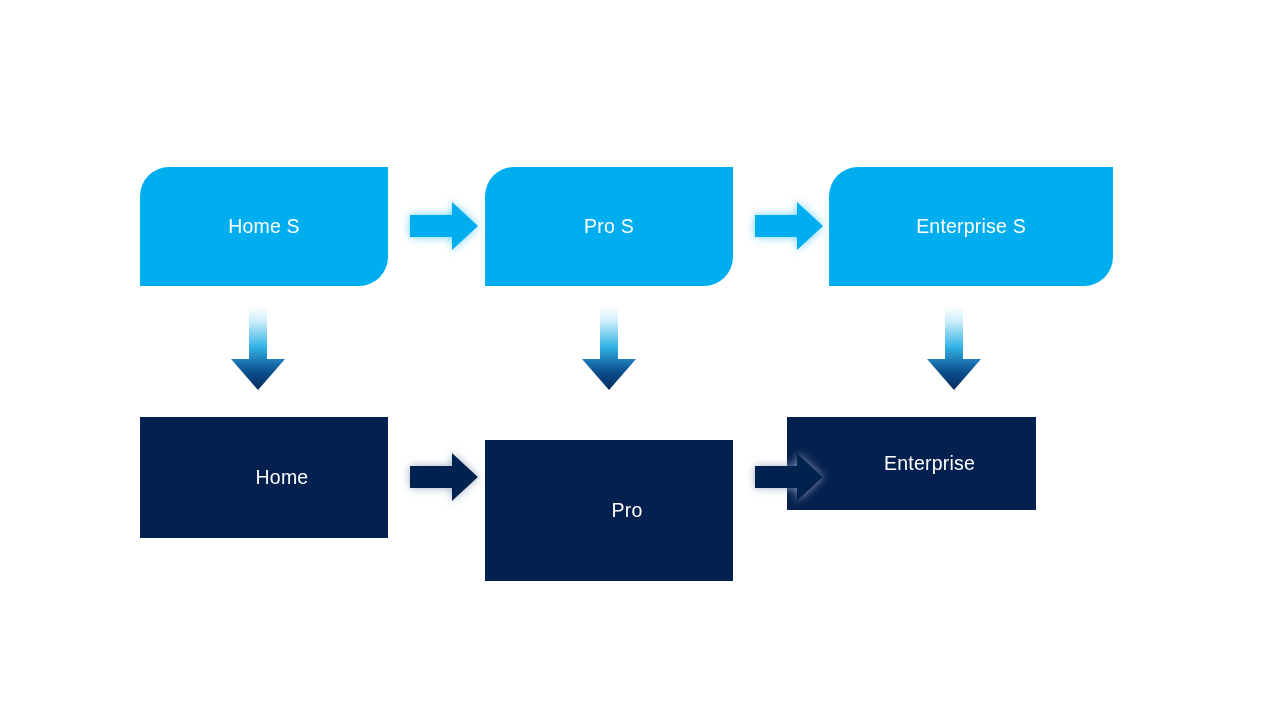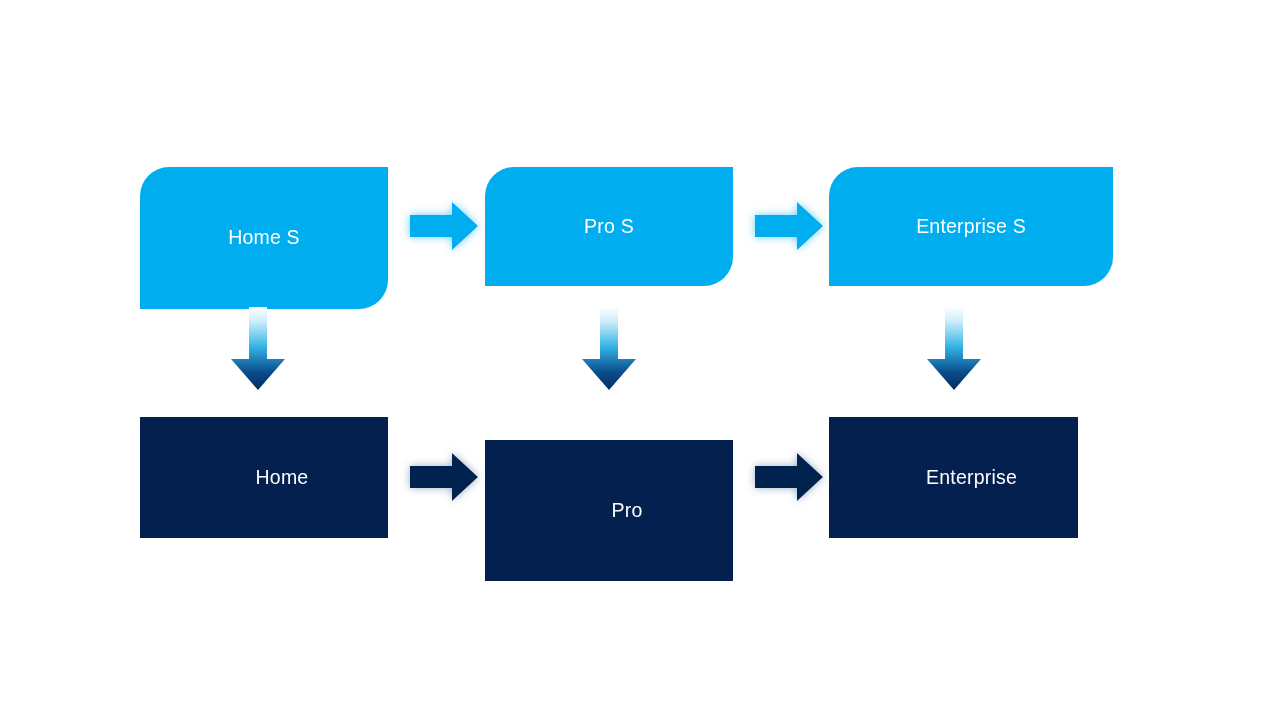--- a/index.html
+++ b/index.html
@@ -74,21 +74,21 @@
     display: block;
     width: 62px;
     height: 86px;
   }
 </style>
 </head>
 <body>
 
 <div id="canvas">
 
-  <div class="node node-top" style="left:140px; top:167px; width:248px; height:142px;">
+  <div class="node node-top" style="left:140px; top:167px; width:248px; height:119px;">
     <span class="node-label">Home S</span>
   </div>
 
   <div class="node node-top" style="left:485px; top:167px; width:248px; height:119px;">
     <span class="node-label">Pro S</span>
   </div>
 
   <div class="node node-top" style="left:829px; top:167px; width:284px; height:119px;">
     <span class="node-label">Enterprise S</span>
   </div>
@@ -161,21 +161,21 @@
   </div>
 
   <div class="node node-bottom" style="left:140px; top:417px; width:248px; height:121px;">
     <span class="node-label">Home</span>
   </div>
 
   <div class="node node-bottom" style="left:485px; top:440px; width:248px; height:141px;">
     <span class="node-label">Pro</span>
   </div>
 
-  <div class="node node-bottom" style="left:829px; top:417px; width:249px; height:121px;">
+  <div class="node node-bottom" style="left:787px; top:417px; width:249px; height:93px;">
     <span class="node-label">Enterprise</span>
   </div>
 
   <div class="h-arrow" style="left:405px; top:448px;">
     <svg viewBox="0 0 78 58" xmlns="http://www.w3.org/2000/svg">
       <defs>
         <filter id="glowNavyA" x="-60%" y="-60%" width="220%" height="220%">
           <feDropShadow dx="0" dy="0" stdDeviation="4.5" flood-color="#93A6C0" flood-opacity="0.9"></feDropShadow>
         </filter>
       </defs>

